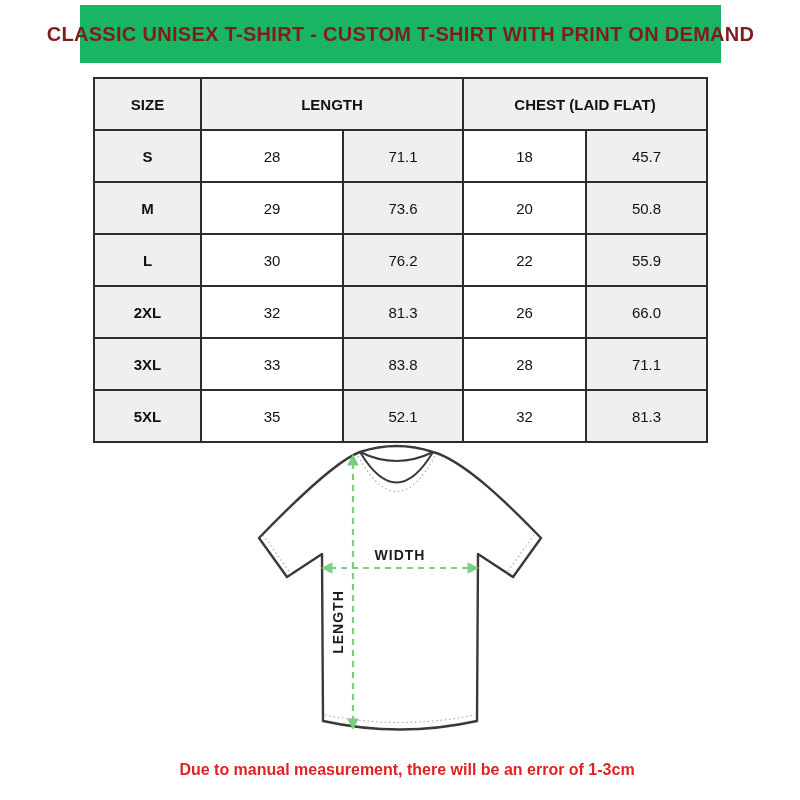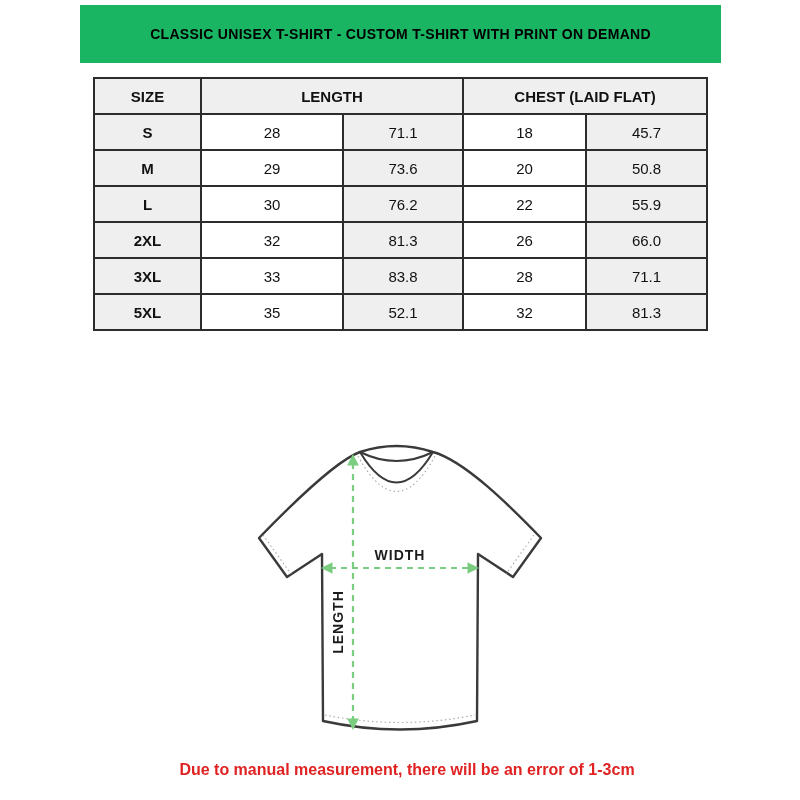--- a/index.html
+++ b/index.html
@@ -6,28 +6,28 @@
   body{
     width:800px;height:800px;position:relative;background:#ffffff;
     font-family:"Liberation Sans","DejaVu Sans",sans-serif;
     -webkit-font-smoothing:antialiased;
   }
   .banner{
     position:absolute;left:80px;top:5px;width:641px;height:58px;
     background:#1ab563;display:flex;align-items:center;justify-content:center;
   }
   .banner-title{
-    color:#000000;font-weight:700;font-size:14px;letter-spacing:.3px;white-space:nowrap;
+    color:#7f1d1d;font-weight:700;font-size:20px;letter-spacing:.3px;white-space:nowrap;
   }
   table.size-table{
     position:absolute;left:93px;top:77px;border-collapse:collapse;table-layout:fixed;
     border:2px solid #2c2c2c;
   }
   table.size-table th, table.size-table td{
-    border:2px solid #2c2c2c;height:34px;padding:0;text-align:center;vertical-align:middle;
+    border:2px solid #2c2c2c;height:34px;padding:8px;text-align:center;vertical-align:middle;
     font-size:15px;color:#111;overflow:hidden;white-space:nowrap;
   }
   table.size-table th{background:#efefef;font-weight:700;}
   td.c-size{background:#efefef;font-weight:700;}
   td.c-in{background:#ffffff;font-weight:400;margin-left:41px;}
   td.c-cm{background:#efefef;font-weight:400;}
   .diagram{position:absolute;left:230px;top:425px;width:340px;height:340px;}
   .note{
     position:absolute;left:0;top:761px;width:800px;text-align:center;
     color:#e02222;font-weight:700;font-size:16px;margin-left:7px;

